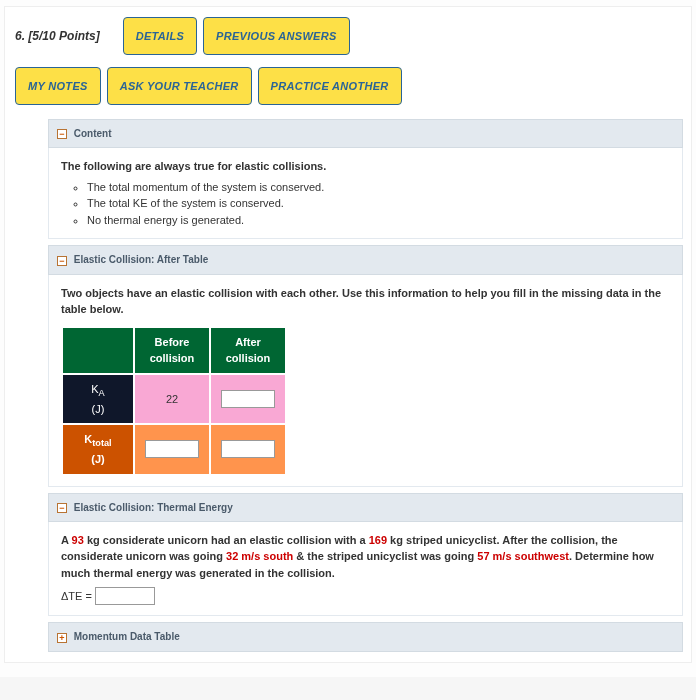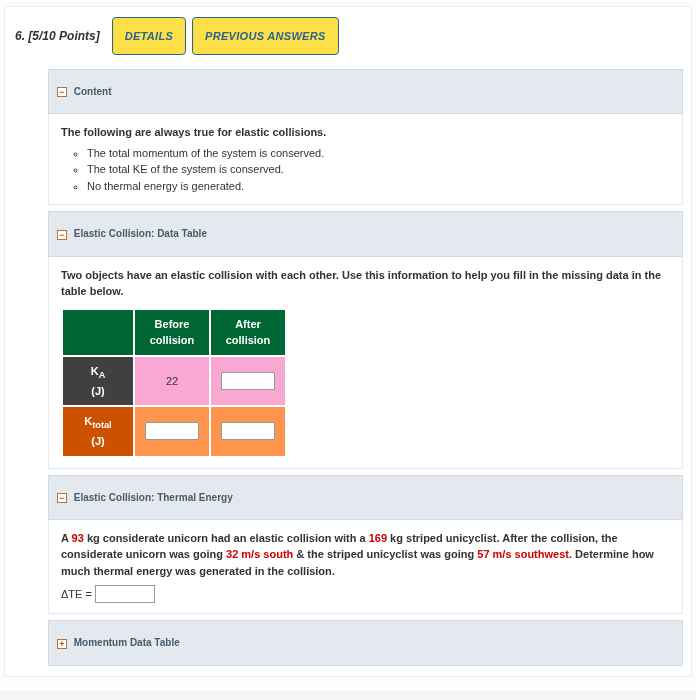--- a/index.html
+++ b/index.html
@@ -21,39 +21,39 @@
     align-items: center;
     flex-wrap: wrap;
     gap: 6px;
     padding: 4px 2px 8px 2px;
   }
   .q-title {
     font-weight: bold;
     font-style: italic;
     color: #333;
     font-size: 12px;
-    margin-right: 6px;
+    margin-right: 17px;
   }
   .q-num { font-style: italic; }
   .btn {
     border: 1px solid #2a6496;
     color: #2a6496;
     background: #fde047;
     border-radius: 4px;
     padding: 12px 12px;
     font-size: 11px;
     font-style: italic;
     font-weight: bold;
     cursor: pointer;
     letter-spacing: 0.3px;
   }
   .section-bar {
     background: #e3e9ef;
     border: 1px solid #d3dbe2;
-    padding: 16px 8px;
+    padding: 8px 8px;
     font-size: 10px;
     font-weight: bold;
     color: #4a5a6a;
     margin: 6px 0 0 0;
   }
   .section-bar .toggle {
     display: inline-block;
     width: 10px; height: 10px;
     border: 1px solid #b87333;
     color: #cc5500;
@@ -85,21 +85,21 @@
     text-align: center;
     font-size: 11px;
   }
   table.ktable th {
     background: #006633;
     color: #fff;
     font-weight: bold;
     width: 72px;
     margin-left: 33px;
   }
-  .row-ka td.label { background: #404040; color:#fff; font-weight:bold; }
+  .row-ka td.label { background: #0f172a; color:#fff; font-weight:normal; }
   .row-ka td { background: #f9a8d4; }
   .row-kb td.label { background: #cc9900; color:#fff; font-weight:bold;}
   .row-kb td { background: #ffcc33; }
   .row-kt td.label { background: #cc5200; color:#fff; font-weight:bold;}
   .row-kt td { background: #ff944d; }
   input.cell-input {
     width: 54px;
     height: 18px;
     border: 1px solid #999;
     background:#fff;
@@ -123,39 +123,44 @@
 
 <div class="question-block">
   <div class="q-header">
     <span class="q-title">
       <span class="q-num">6.</span>
       <span>[5/10 Points]</span>
     </span>
     <button class="btn">DETAILS</button>
     <button class="btn">PREVIOUS ANSWERS</button>
   </div>
+  <div class="q-header">
+    <button class="btn">MY NOTES</button>
+    <button class="btn">ASK YOUR TEACHER</button>
+    <button class="btn">PRACTICE ANOTHER</button>
+  </div>
 
   <div class="content-indent">
 
     <div class="section-bar">
       <span class="toggle">−</span>
       <span>Content</span>
     </div>
     <div class="section-body">
       <div class="bold">The following are always true for elastic collisions.</div>
       <ul>
         <li>The total momentum of the system is conserved.</li>
         <li>The total KE of the system is conserved.</li>
         <li>No thermal energy is generated.</li>
       </ul>
     </div>
 
     <div class="section-bar">
       <span class="toggle">−</span>
-      <span>Elastic Collision: Data Table</span>
+      <span>Elastic Collision: After Table</span>
     </div>
     <div class="section-body">
       <div class="bold">Two objects have an elastic collision with each other. Use this information to help you fill in the missing data in the table below.</div>
       <table class="ktable">
         <tbody>
             <tr>
           <th></th>
           <th>Before collision</th>
           <th>After collision</th>
         </tr>

